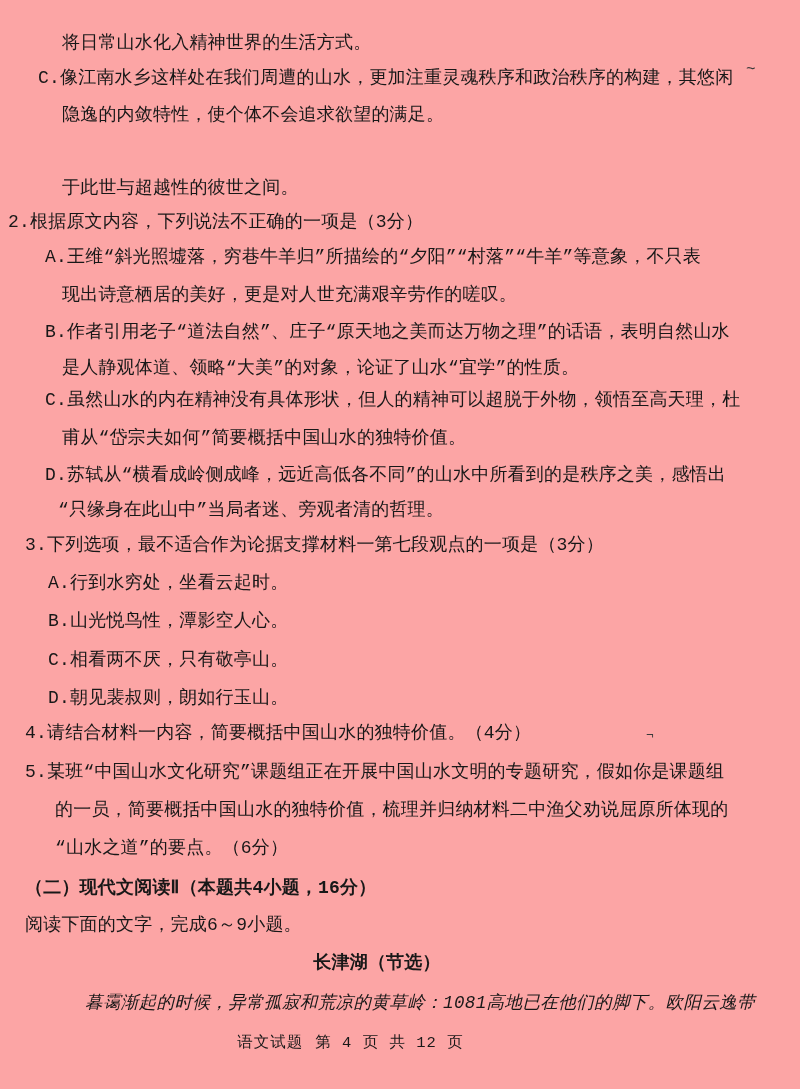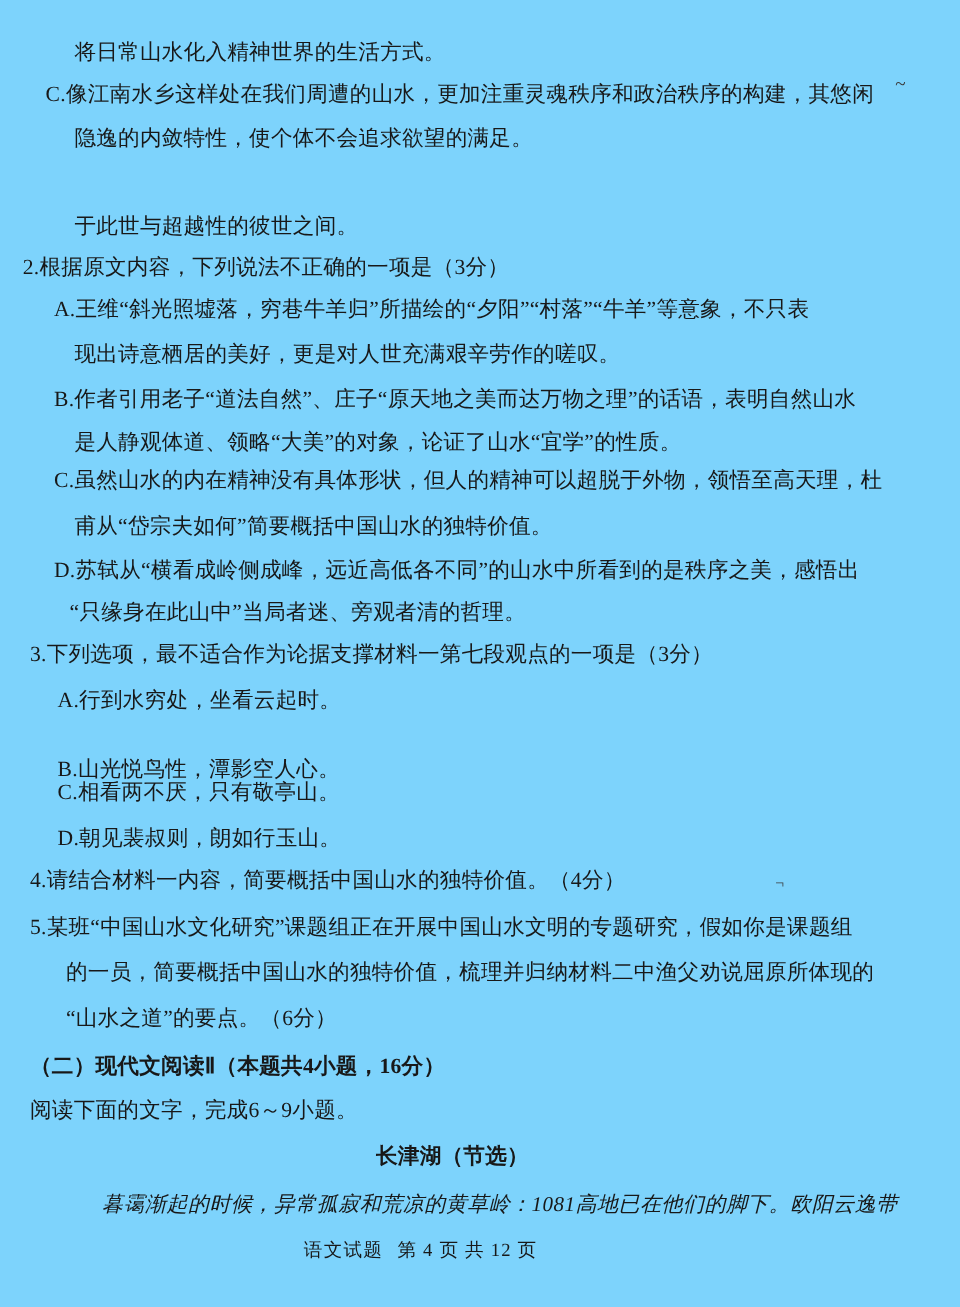--- a/index.html
+++ b/index.html
@@ -5,23 +5,23 @@
   html, body {
     margin: 0;
     padding: 0;
     background: #e8e8e6;
   }
   .page {
     position: relative;
     width: 800px;
     height: 1089px;
     margin: 0 auto;
-    background: #7dd3fc;
+    background: #fca5a5;
     overflow: hidden;
-    font-family: Liberation Serif, serif;
+    font-family: Liberation Mono, monospace;
     color: #181818;
   }
   .line {
     position: absolute;
     font-size: 18px;
     line-height: 24px;
     white-space: nowrap;
     letter-spacing: 0.2px;
   }
   .bold { font-weight: bold; }
@@ -55,33 +55,33 @@
 </head>
 <body>
 
 <div class="page">
 
   <div class="line" style="top:31px;  left:62px;">将日常山水化入精神世界的生活方式。</div>
   <div class="line" style="top:66px;  left:38px;">C.像江南水乡这样处在我们周遭的山水，更加注重灵魂秩序和政治秩序的构建，其悠闲</div>
   <div class="line" style="top:103px; left:62px;">隐逸的内敛特性，使个体不会追求欲望的满足。</div>
   <div class="line" style="top:176px; left:62px;">于此世与超越性的彼世之间。</div>
 
-  <div class="line" style="top:210px; left:19px;">2.根据原文内容，下列说法不正确的一项是（3分）</div>
+  <div class="line" style="top:210px; left:8px;">2.根据原文内容，下列说法不正确的一项是（3分）</div>
   <div class="line" style="top:245px; left:45px;">A.王维“斜光照墟落，穷巷牛羊归”所描绘的“夕阳”“村落”“牛羊”等意象，不只表</div>
   <div class="line" style="top:283px; left:62px;">现出诗意栖居的美好，更是对人世充满艰辛劳作的嗟叹。</div>
   <div class="line" style="top:320px; left:45px;">B.作者引用老子“道法自然”、庄子“原天地之美而达万物之理”的话语，表明自然山水</div>
   <div class="line" style="top:356px; left:62px;">是人静观体道、领略“大美”的对象，论证了山水“宜学”的性质。</div>
   <div class="line" style="top:388px; left:45px;">C.虽然山水的内在精神没有具体形状，但人的精神可以超脱于外物，领悟至高天理，杜</div>
   <div class="line" style="top:426px; left:62px;">甫从“岱宗夫如何”简要概括中国山水的独特价值。</div>
   <div class="line" style="top:463px; left:45px;">D.苏轼从“横看成岭侧成峰，远近高低各不同”的山水中所看到的是秩序之美，感悟出</div>
   <div class="line" style="top:498px; left:58px;">“只缘身在此山中”当局者迷、旁观者清的哲理。</div>
 
   <div class="line" style="top:533px; left:25px;">3.下列选项，最不适合作为论据支撑材料一第七段观点的一项是（3分）</div>
   <div class="line" style="top:571px; left:48px;">A.行到水穷处，坐看云起时。</div>
-  <div class="line" style="top:609px; left:48px;margin-top:20px;">B.山光悦鸟性，潭影空人心。</div>
+  <div class="line" style="top:609px; left:48px;">B.山光悦鸟性，潭影空人心。</div>
   <div class="line" style="top:648px; left:48px;">C.相看两不厌，只有敬亭山。</div>
   <div class="line" style="top:686px; left:48px;">D.朝见裴叔则，朗如行玉山。</div>
 
   <div class="line" style="top:721px; left:25px;">4.请结合材料一内容，简要概括中国山水的独特价值。（4分）</div>
 
   <div class="line" style="top:760px; left:25px;">5.某班“中国山水文化研究”课题组正在开展中国山水文明的专题研究，假如你是课题组</div>
   <div class="line" style="top:798px; left:55px;">的一员，简要概括中国山水的独特价值，梳理并归纳材料二中渔父劝说屈原所体现的</div>
   <div class="line" style="top:836px; left:55px;">“山水之道”的要点。（6分）</div>
 
   <div class="line bold" style="top:876px; left:25px;">（二）现代文阅读Ⅱ（本题共4小题，16分）</div>

